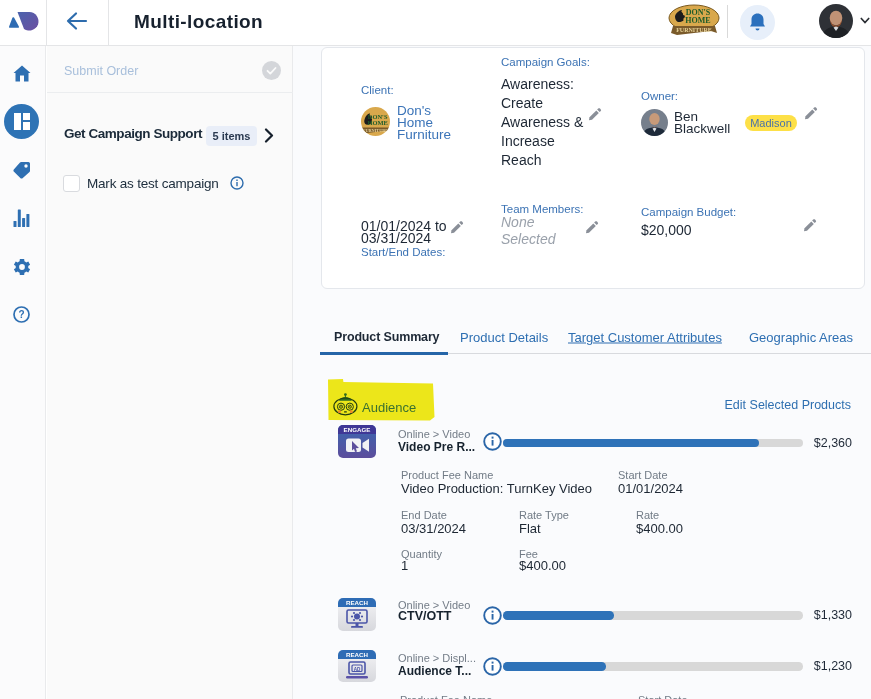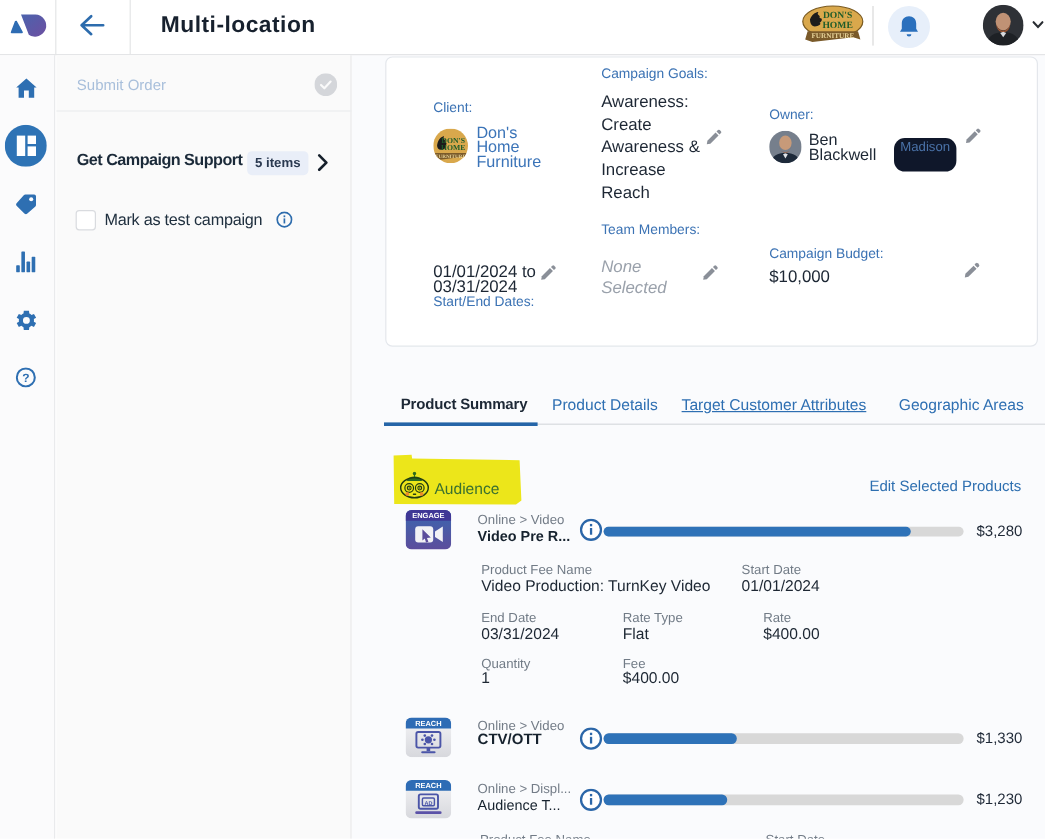--- a/index.html
+++ b/index.html
@@ -159,48 +159,48 @@
   <g clip-path="url(#ac2)">
     <rect width="27" height="27" fill="#767f8c"></rect>
     <ellipse cx="13.5" cy="10" rx="5.2" ry="6" fill="#c79a79"></ellipse>
     <path d="M8.4 11.5 C8.4 15.5 10.5 18.3 13.5 18.3 C16.5 18.3 18.6 15.5 18.6 11.5 C18.6 14 18 16 16.5 17.2 L13.5 19 L10.5 17.2 C9 16 8.4 14 8.4 11.5 Z" fill="#a1562e"></path>
     <path d="M10.5 14.5 C11 17 12 18.2 13.5 18.2 C15 18.2 16 17 16.5 14.5 C16 16.8 15 18.8 13.5 18.8 C12 18.8 11 16.8 10.5 14.5 Z" fill="#974e28"></path>
     <path d="M2 27 C2 20.5 7 18.5 13.5 18.5 C20 18.5 25 20.5 25 27 Z" fill="#1e2a3a"></path>
     <path d="M11.5 19.5 L13.5 23 L15.5 19.5 L13.5 18.8 Z" fill="#dfe3e8"></path>
   </g>
 </svg>
 <div class="abs" style="left:674px; top:111px; font-size:13.5px; line-height:11.5px; color:#1d2734;">Ben<br>Blackwell</div>
-<div class="abs" style="left:745px; top:115px; width:52px; height:28px; background:#0f172a; border-radius:9px; text-align:center; line-height:16px; font-size:11px; color:#4a72a8;">Madison</div>
+<div class="abs" style="left:745px; top:115px; width:52px; height:16px; background:#fde047; border-radius:9px; text-align:center; line-height:16px; font-size:11px; color:#4a72a8;">Madison</div>
 <svg class="abs pencil" style="left:803px; top:106px;" width="15" height="16" viewBox="0 0 15 16">
   <g fill="#8a8f98">
       <path d="M2.5 10.2 L9.3 3.4 L11.8 5.9 L5 12.7 L2 13.2 Z"></path>
       <path d="M10.1 2.6 L11.3 1.4 A1.1 1.1 0 0 1 12.8 1.4 L13.8 2.4 A1.1 1.1 0 0 1 13.8 3.9 L12.6 5.1 Z"></path>
     </g>
 </svg>
 
 <div class="abs cv" style="left:361px; top:207.5px; font-size:11.5px; color:#3c73b4;margin-top:44px;">Start/End Dates:</div>
 <div class="abs" style="left:361px; top:220px; font-size:14px; line-height:12px; color:#1d2734;">01/01/2024 to<br>03/31/2024</div>
 <svg class="abs pencil" style="left:449px; top:220px;" width="15" height="16" viewBox="0 0 15 16">
   <g fill="#8a8f98">
       <path d="M2.5 10.2 L9.3 3.4 L11.8 5.9 L5 12.7 L2 13.2 Z"></path>
       <path d="M10.1 2.6 L11.3 1.4 A1.1 1.1 0 0 1 12.8 1.4 L13.8 2.4 A1.1 1.1 0 0 1 13.8 3.9 L12.6 5.1 Z"></path>
     </g>
 </svg>
 
-<div class="abs cv" style="left:501px; top:192px; font-size:11.5px; color:#3c73b4;">Team Members:</div>
+<div class="abs cv" style="left:501px; top:209px; font-size:11.5px; color:#3c73b4;">Team Members:</div>
 <div class="abs" style="left:501px; top:214px; font-size:14px; font-style:italic; line-height:17px; color:#9aa1ab;">None<br>Selected</div>
 <svg class="abs pencil" style="left:584px; top:220px;" width="15" height="16" viewBox="0 0 15 16">
   <g fill="#8a8f98">
       <path d="M2.5 10.2 L9.3 3.4 L11.8 5.9 L5 12.7 L2 13.2 Z"></path>
       <path d="M10.1 2.6 L11.3 1.4 A1.1 1.1 0 0 1 12.8 1.4 L13.8 2.4 A1.1 1.1 0 0 1 13.8 3.9 L12.6 5.1 Z"></path>
     </g>
 </svg>
 
 <div class="abs cv" style="left:641px; top:212px; font-size:11.5px; color:#3c73b4;">Campaign Budget:</div>
-<div class="abs cv" style="left:641px; top:230px; font-size:14px; color:#1d2734;">$10,000</div>
+<div class="abs cv" style="left:641px; top:230px; font-size:14px; color:#1d2734;">$20,000</div>
 <svg class="abs pencil" style="left:802px; top:218px;" width="15" height="16" viewBox="0 0 15 16">
   <g fill="#8a8f98">
       <path d="M2.5 10.2 L9.3 3.4 L11.8 5.9 L5 12.7 L2 13.2 Z"></path>
       <path d="M10.1 2.6 L11.3 1.4 A1.1 1.1 0 0 1 12.8 1.4 L13.8 2.4 A1.1 1.1 0 0 1 13.8 3.9 L12.6 5.1 Z"></path>
     </g>
 </svg>
 
 <div class="abs" style="left:320px; top:353px; width:551px; height:1px; background:#d8dade;"></div>
 <div class="abs" style="left:320px; top:352px; width:128px; height:3px; background:#2565a8;"></div>
 <div class="abs cv" style="left:334px; top:337px; font-size:12.5px; font-weight:700; color:#1d2836; letter-spacing:-0.15px;">Product Summary</div>
@@ -246,21 +246,21 @@
 </svg>
 <div class="abs cv" style="left:398px; top:434px; font-size:11px; color:#737c87;">Online &gt; Video</div>
 <div class="abs cv" style="left:398px; top:446.5px; font-size:12px; font-weight:700; color:#16222e;">Video Pre R...</div>
 <svg class="abs" style="left:483px; top:432px;" width="19" height="19" viewBox="0 0 19 19">
   <circle cx="9.5" cy="9.5" r="8.3" fill="#fff" stroke="#2b66a8" stroke-width="1.9"></circle>
   <rect x="8.6" y="8" width="1.9" height="5.6" fill="#2b66a8"></rect>
   <rect x="8.6" y="4.6" width="1.9" height="2" fill="#2b66a8"></rect>
 </svg>
 <div class="abs" style="left:502.5px; top:438.5px; width:300px; height:8.6px; background:#d8d8d8; border-radius:4.3px;"></div>
 <div class="abs" style="left:502.5px; top:438.5px; width:256px; height:8.6px; background:#2e72b8; border-radius:4.3px;"></div>
-<div class="abs cv" style="left:852px; top:442.5px; transform:translate(-100%,-50%); font-size:12.5px; color:#1f2937;">$3,280</div>
+<div class="abs cv" style="left:852px; top:442.5px; transform:translate(-100%,-50%); font-size:12.5px; color:#1f2937;">$2,360</div>
 
 <div class="abs cv" style="left:401px; top:475px; font-size:11px; color:#717b86;">Product Fee Name</div>
 <div class="abs cv" style="left:401px; top:488px; font-size:13px; color:#1d2733;">Video Production: TurnKey Video</div>
 <div class="abs cv" style="left:618px; top:475px; font-size:11px; color:#717b86;">Start Date</div>
 <div class="abs cv" style="left:618px; top:488px; font-size:13px; color:#1d2733;">01/01/2024</div>
 
 <div class="abs cv" style="left:401px; top:514.5px; font-size:11px; color:#717b86;">End Date</div>
 <div class="abs cv" style="left:401px; top:527.5px; font-size:13px; color:#1d2733;">03/31/2024</div>
 <div class="abs cv" style="left:519px; top:514.5px; font-size:11px; color:#717b86;">Rate Type</div>
 <div class="abs cv" style="left:519px; top:527.5px; font-size:13px; color:#1d2733;">Flat</div>
@@ -307,21 +307,21 @@
 <svg class="abs" style="left:338px; top:650px;" width="38" height="32" viewBox="0 0 38 32">
   <rect width="38" height="32" rx="5" fill="url(#rch)"></rect>
   <path d="M0 5 A5 5 0 0 1 5 0 L33 0 A5 5 0 0 1 38 5 L38 9 L0 9 Z" fill="#2e6cb5"></path>
   <text x="19" y="7" font-size="6.2" font-weight="bold" fill="#fff" text-anchor="middle" font-family="Liberation Sans">REACH</text>
   <rect x="11" y="12" width="16" height="12" rx="1.5" fill="none" stroke="#4b55a8" stroke-width="1.6"></rect>
   <rect x="14" y="15" width="10" height="6.5" rx="1" fill="none" stroke="#4b55a8" stroke-width="1.2"></rect>
   <text x="19" y="20.7" font-size="4.6" font-weight="bold" fill="#4b55a8" text-anchor="middle" font-family="Liberation Sans">AD</text>
   <rect x="8" y="26" width="22" height="2.4" rx="1.2" fill="#5b52a8"></rect>
 </svg>
 <div class="abs cv" style="left:398px; top:658px; font-size:11px; color:#737c87;">Online &gt; Displ...</div>
-<div class="abs cv" style="left:398px; top:670.5px; font-size:12px; font-weight:400; color:#16222e;">Audience T...</div>
+<div class="abs cv" style="left:398px; top:670.5px; font-size:12px; font-weight:700; color:#16222e;">Audience T...</div>
 <svg class="abs" style="left:483px; top:657px;" width="19" height="19" viewBox="0 0 19 19">
   <circle cx="9.5" cy="9.5" r="8.3" fill="#fff" stroke="#2b66a8" stroke-width="1.9"></circle>
   <rect x="8.6" y="8" width="1.9" height="5.6" fill="#2b66a8"></rect>
   <rect x="8.6" y="4.6" width="1.9" height="2" fill="#2b66a8"></rect>
 </svg>
 <div class="abs" style="left:502.5px; top:662px; width:300px; height:8.6px; background:#d8d8d8; border-radius:4.3px;"></div>
 <div class="abs" style="left:502.5px; top:662px; width:103px; height:8.6px; background:#2e72b8; border-radius:4.3px;"></div>
 <div class="abs cv" style="left:852px; top:666px; transform:translate(-100%,-50%); font-size:12.5px; color:#1f2937;">$1,230</div>
 
 <div class="abs" style="left:400px; top:694px; font-size:11px; color:#717b86;">Product Fee Name</div>

